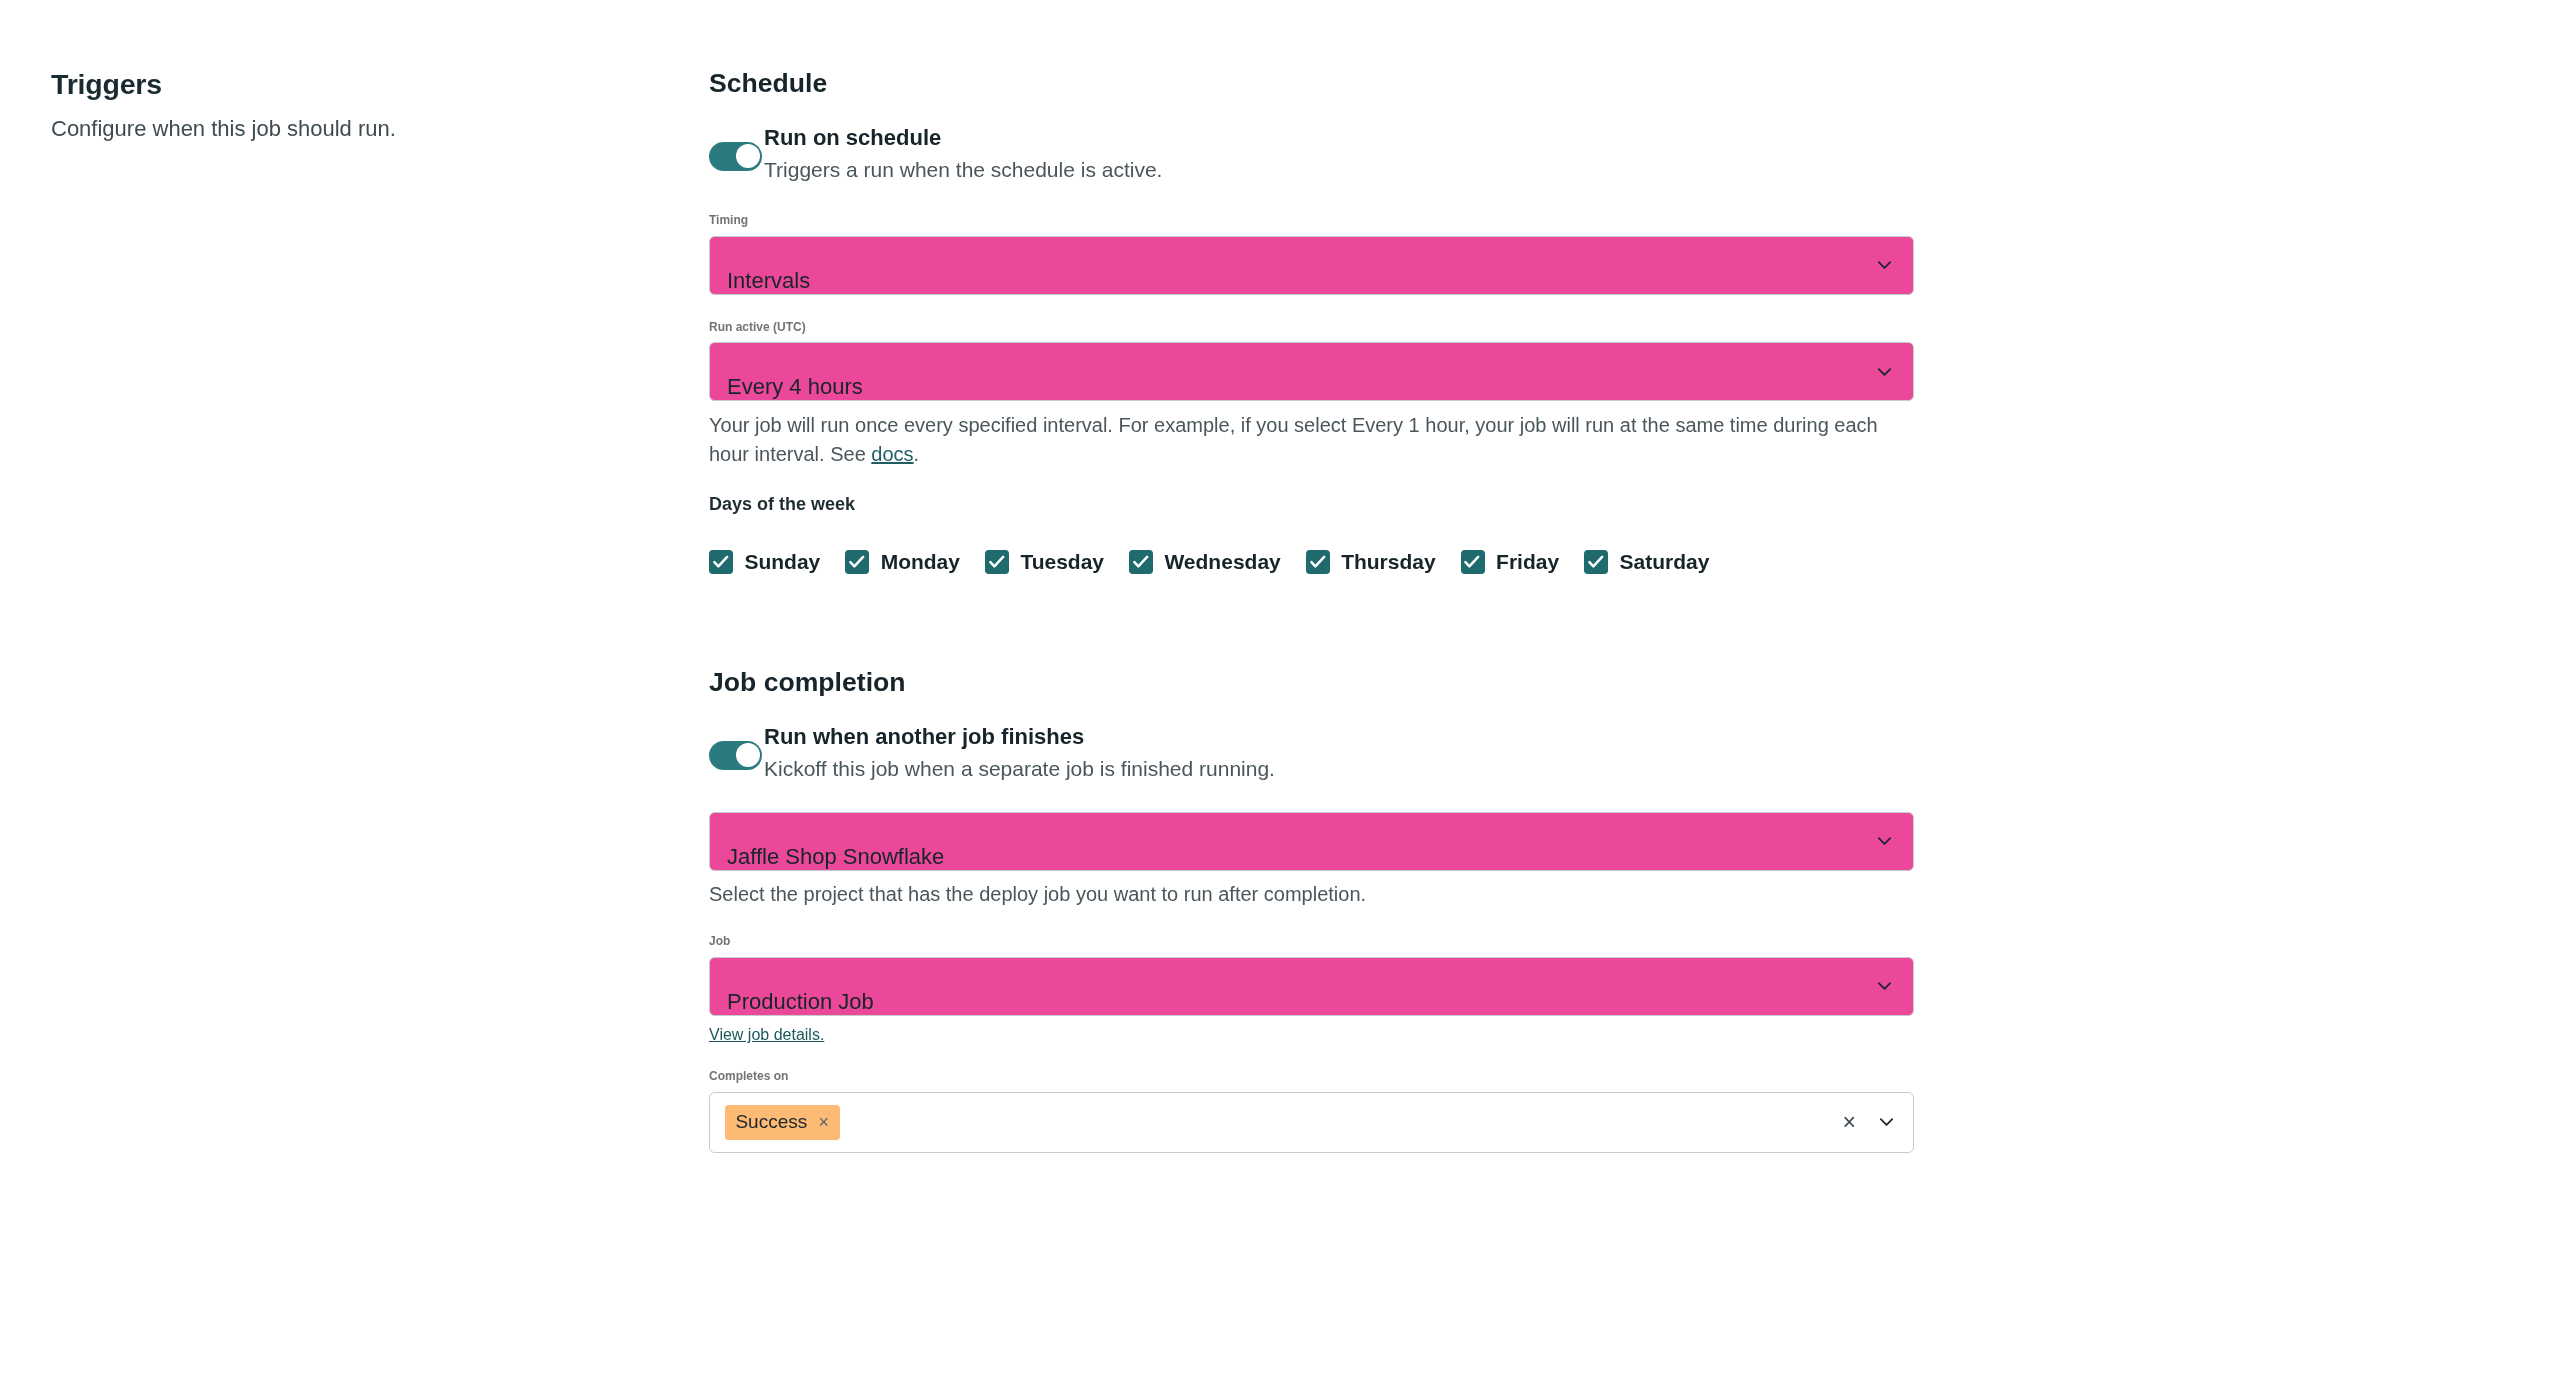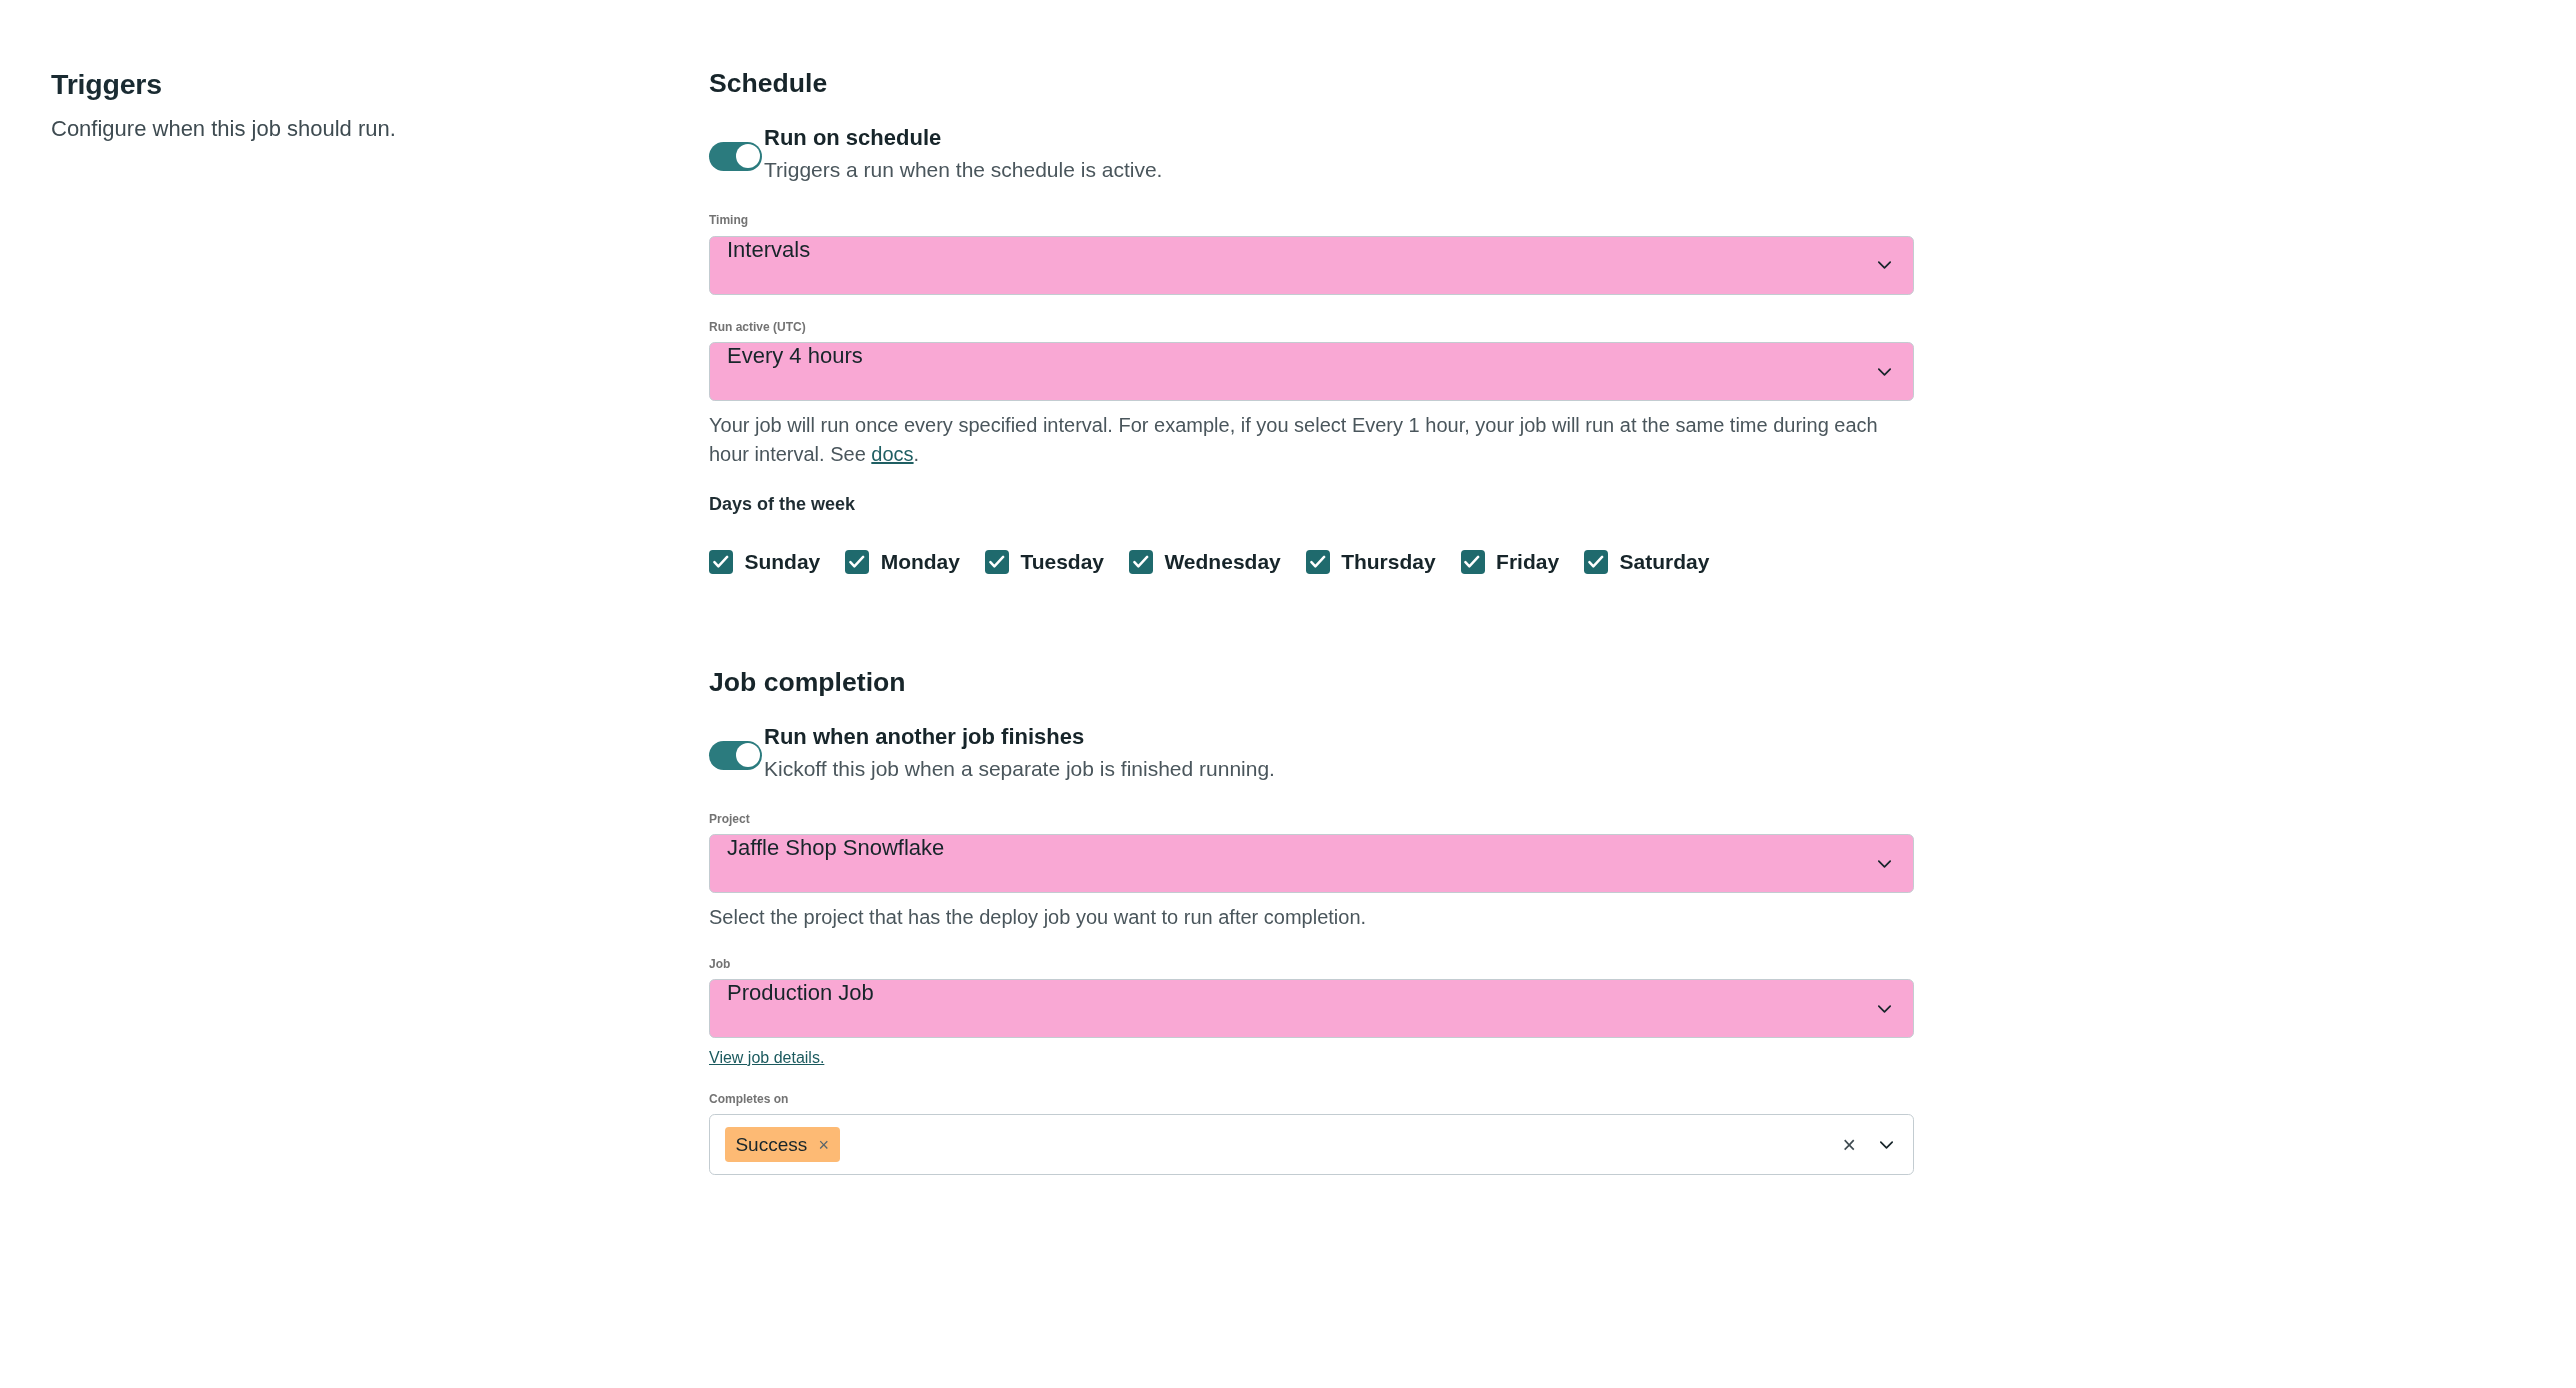--- a/index.html
+++ b/index.html
@@ -111,23 +111,23 @@
     font-size: 12px;
     font-weight: bold;
     color: #737373;
     margin-bottom: 8.5px;
   }
   .select {
     position: relative;
     height: 59px;
     border: 0.9px solid #c3ccd1;
     border-radius: 5.7px;
-    background: #f9a8d4;
-    display: flex;
-    align-items: flex-start;
+    background: #ec4899;
+    display: flex;
+    align-items: flex-end;
     padding: 0 17px;
     box-sizing: border-box;
     cursor: pointer;
   }
   .select .value {
     font-size: 22px;
     color: #17252a;
   }
   .chevron {
     position: absolute;
@@ -377,21 +377,20 @@
       <div class="toggle">
         <div class="knob"></div>
       </div>
       <div class="toggle-text">
         <span class="toggle-label">Run when another job finishes</span>
         <span class="toggle-desc">Kickoff this job when a separate job is finished running.</span>
       </div>
     </div>
 
     <div class="field">
-      <label class="field-label">Project</label>
       <div class="select">
         <span class="value">Jaffle Shop Snowflake</span>
         <span class="chevron">
           <svg width="19" height="19" viewBox="0 0 20 20">
               <path d="M4 7l6 6 6-6" fill="none" stroke="#17252a" stroke-width="1.8" stroke-linecap="round" stroke-linejoin="round"></path>
             </svg>
         </span>
       </div>
       <p class="help-text">Select the project that has the deploy job you want to run after completion.</p>
     </div>

